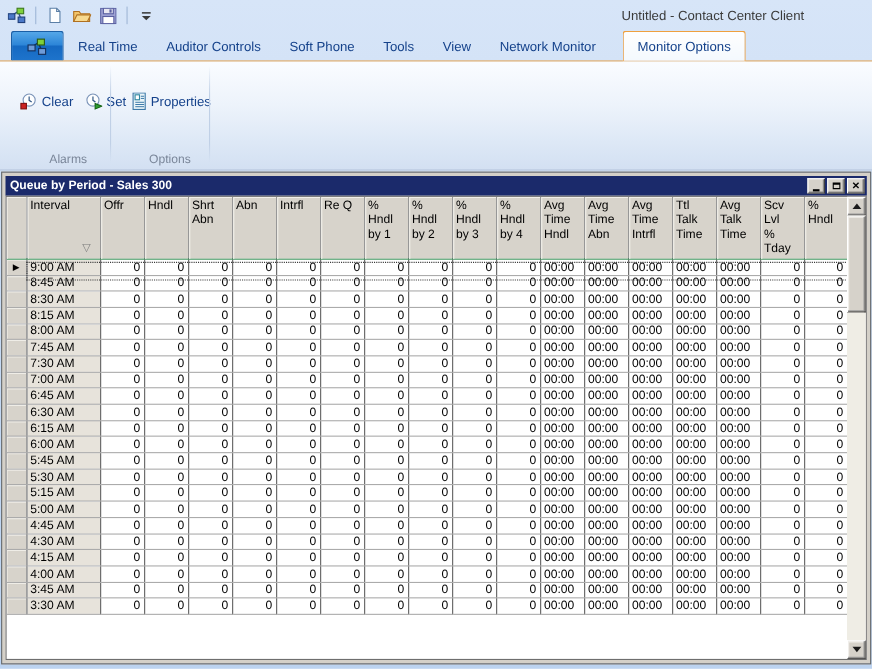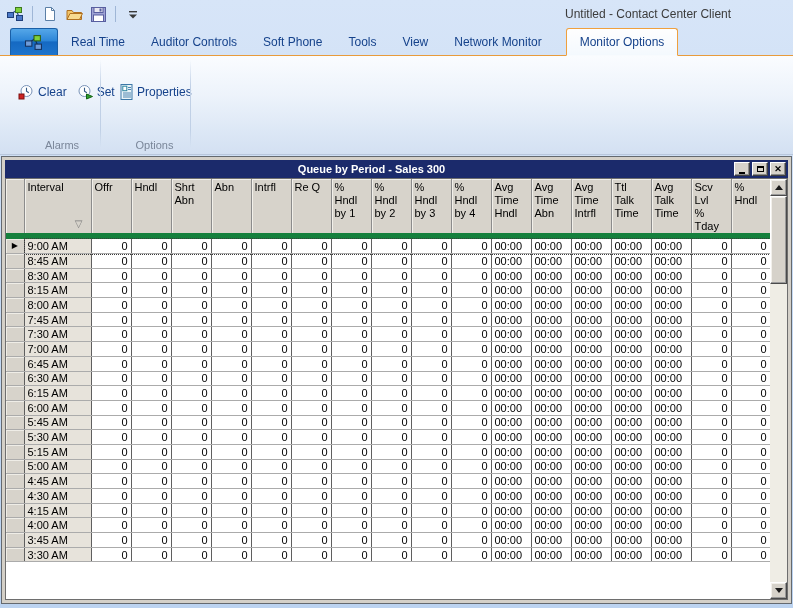--- a/index.html
+++ b/index.html
@@ -36,36 +36,36 @@
   .rgroup .buttons{position:absolute;top:28px;left:0;right:0;display:flex;align-items:center;gap:10px;padding-left:6px;}
   .rbutton{display:flex;align-items:center;gap:4px;font-size:12px;color:#15428B;cursor:default;}
   .rgroup .glabel{position:absolute;bottom:3px;left:0;right:0;text-align:center;font-size:11px;color:#7A8699;}
   .gsep{position:absolute;top:4px;width:1px;height:88px;
         background:linear-gradient(180deg,rgba(197,211,232,0) 0%,#C0D0E6 30%,#C0D0E6 80%,rgba(197,211,232,0) 100%);}
 
   
   #child{position:absolute;left:1px;top:156px;width:791px;height:448px;box-sizing:border-box;
          background:#D4D0C8;border:1px solid #64696F;padding:3px;}
   #child-titlebar{height:18px;background:#1B2A6B;display:flex;align-items:center;}
-  #child-title{color:#FFFFFF;font-size:11px;font-weight:bold;padding-left:4px;flex:1;white-space:nowrap;text-align:center;}
+  #child-title{color:#FFFFFF;font-size:11px;font-weight:bold;padding-left:4px;flex:1;white-space:nowrap;}
   .cap-btn{width:16px;height:14px;background:#D6D2CA;margin-right:2px;position:relative;box-sizing:border-box;
            border-top:1px solid #FFFFFF;border-left:1px solid #FFFFFF;
            border-right:1px solid #404040;border-bottom:1px solid #404040;
            box-shadow:inset -1px -1px 0 #8A8A8A;display:flex;align-items:center;justify-content:center;}
   .glyph-min{width:6px;height:2px;background:#000;margin-top:7px;}
   .glyph-max{width:7px;height:6px;border:1px solid #000;border-top:2px solid #000;box-sizing:border-box;}
   .glyph-close{font-size:9px;font-weight:bold;color:#000;line-height:1;}
 
   
   #grid-area{position:relative;margin-top:0;height:422px;background:#FFFFFF;border:1px solid #6E6E6E;box-sizing:border-box;}
   #grid-content{position:absolute;left:0;top:0;right:17px;bottom:0;overflow:hidden;}
   table.grid{border-collapse:collapse;table-layout:fixed;width:764px;font-size:11px;}
   table.grid th{background:#D7D3CB;color:#000;font-weight:normal;text-align:left;vertical-align:top;
       padding:2px 3px 0 3px;height:56px;white-space:pre-line;line-height:13px;
-      border-right:1px solid #8C8C8C;border-bottom:6px solid #15803d;
+      border-right:1px solid #8C8C8C;border-bottom:1px solid #15803d;
       box-shadow:inset 1px 1px 0 #F2F0EA;box-sizing:border-box;position:relative;}
   table.grid td{height:14.7px;padding:0 3px;border-right:1px solid #5F5F5F;border-bottom:1px solid #ABABAB;
       box-sizing:border-box;overflow:hidden;white-space:nowrap;}
   td.sel{background:#D7D3CB;border-right:1px solid #8C8C8C;border-bottom:1px solid #9A9A9A;
       box-shadow:inset 1px 1px 0 #EFEDE7;text-align:center;padding:0;font-size:8px;line-height:14px;color:#000;}
   th.sel{box-shadow:inset 1px 1px 0 #F2F0EA, inset -1px 0 0 #8C8C8C;}
   td.interval{background:#E7E3DB;border-right:1px solid #5F5F5F;}
   td.n{text-align:right;}
   td.t{text-align:left;}
   .sort-icon{position:absolute;right:8px;bottom:4px;font-size:10px;color:#7C7C7C;line-height:1;}

